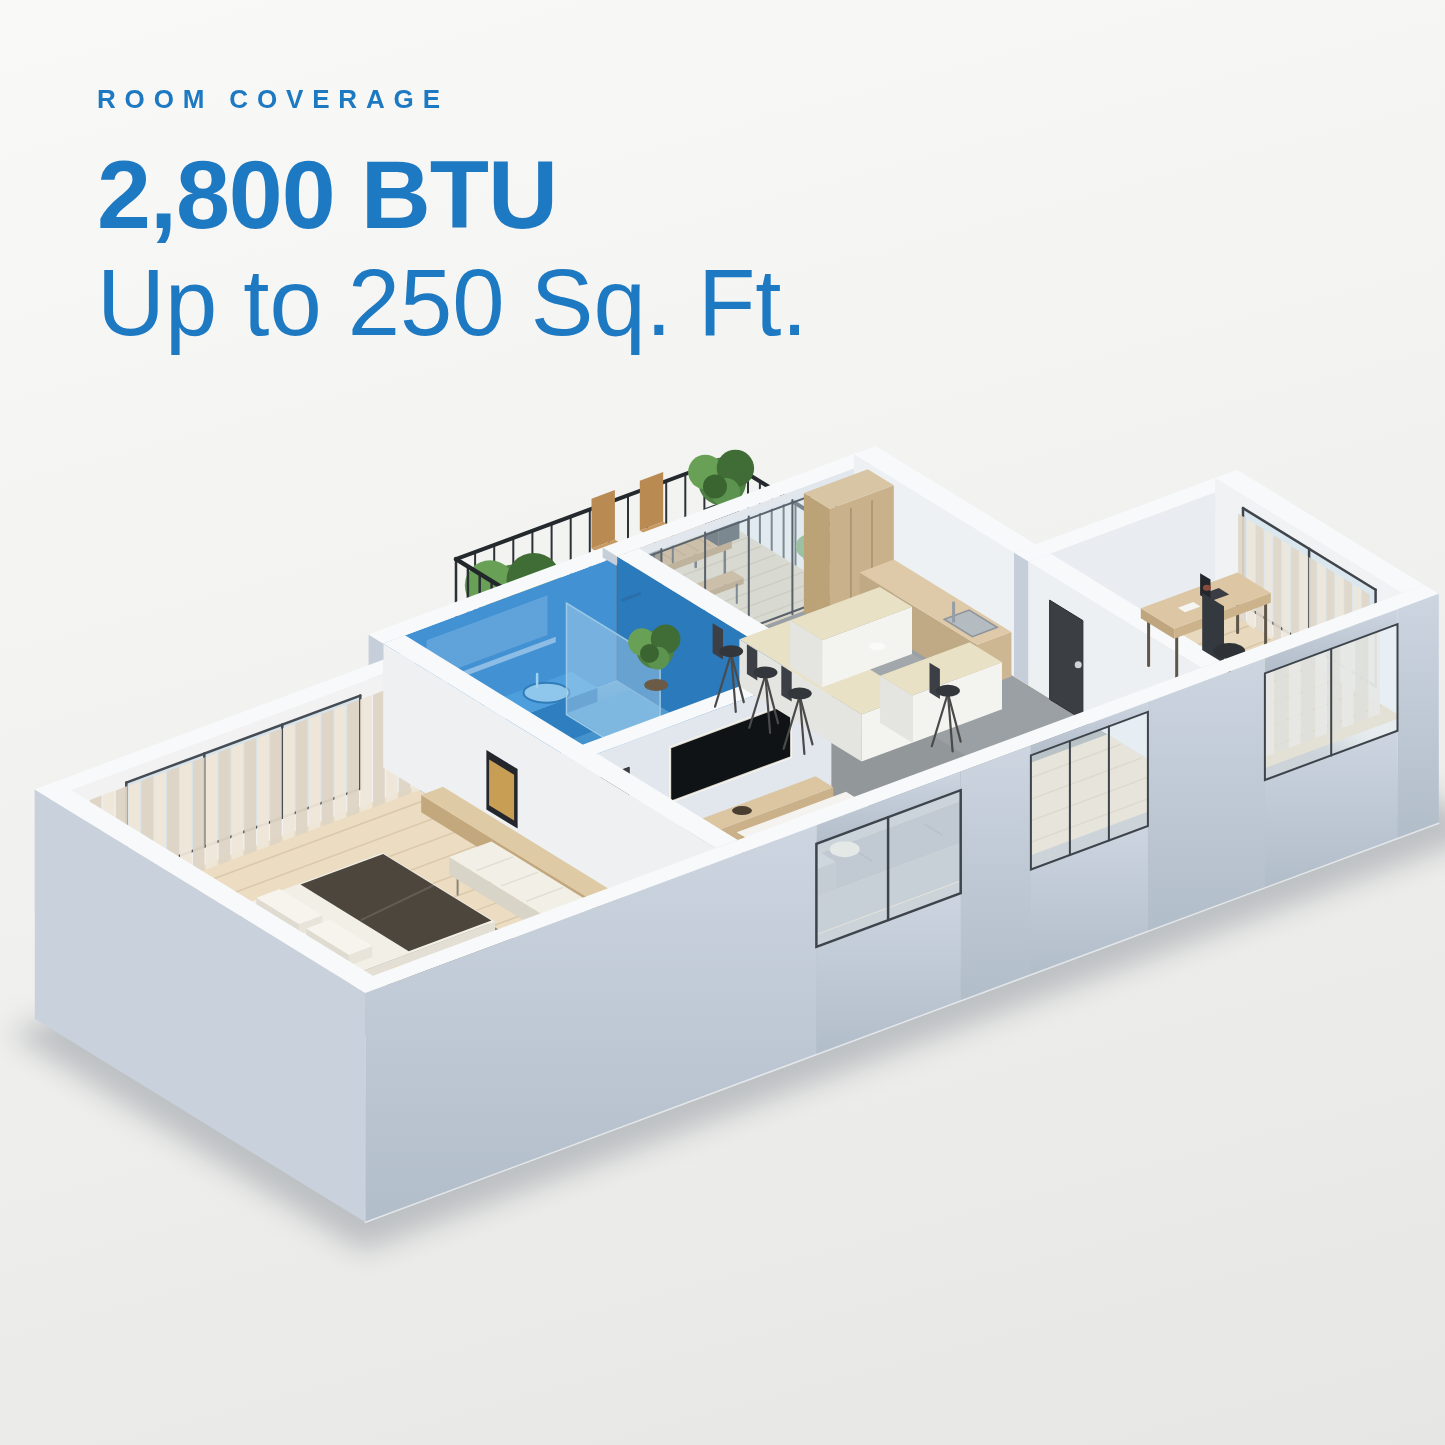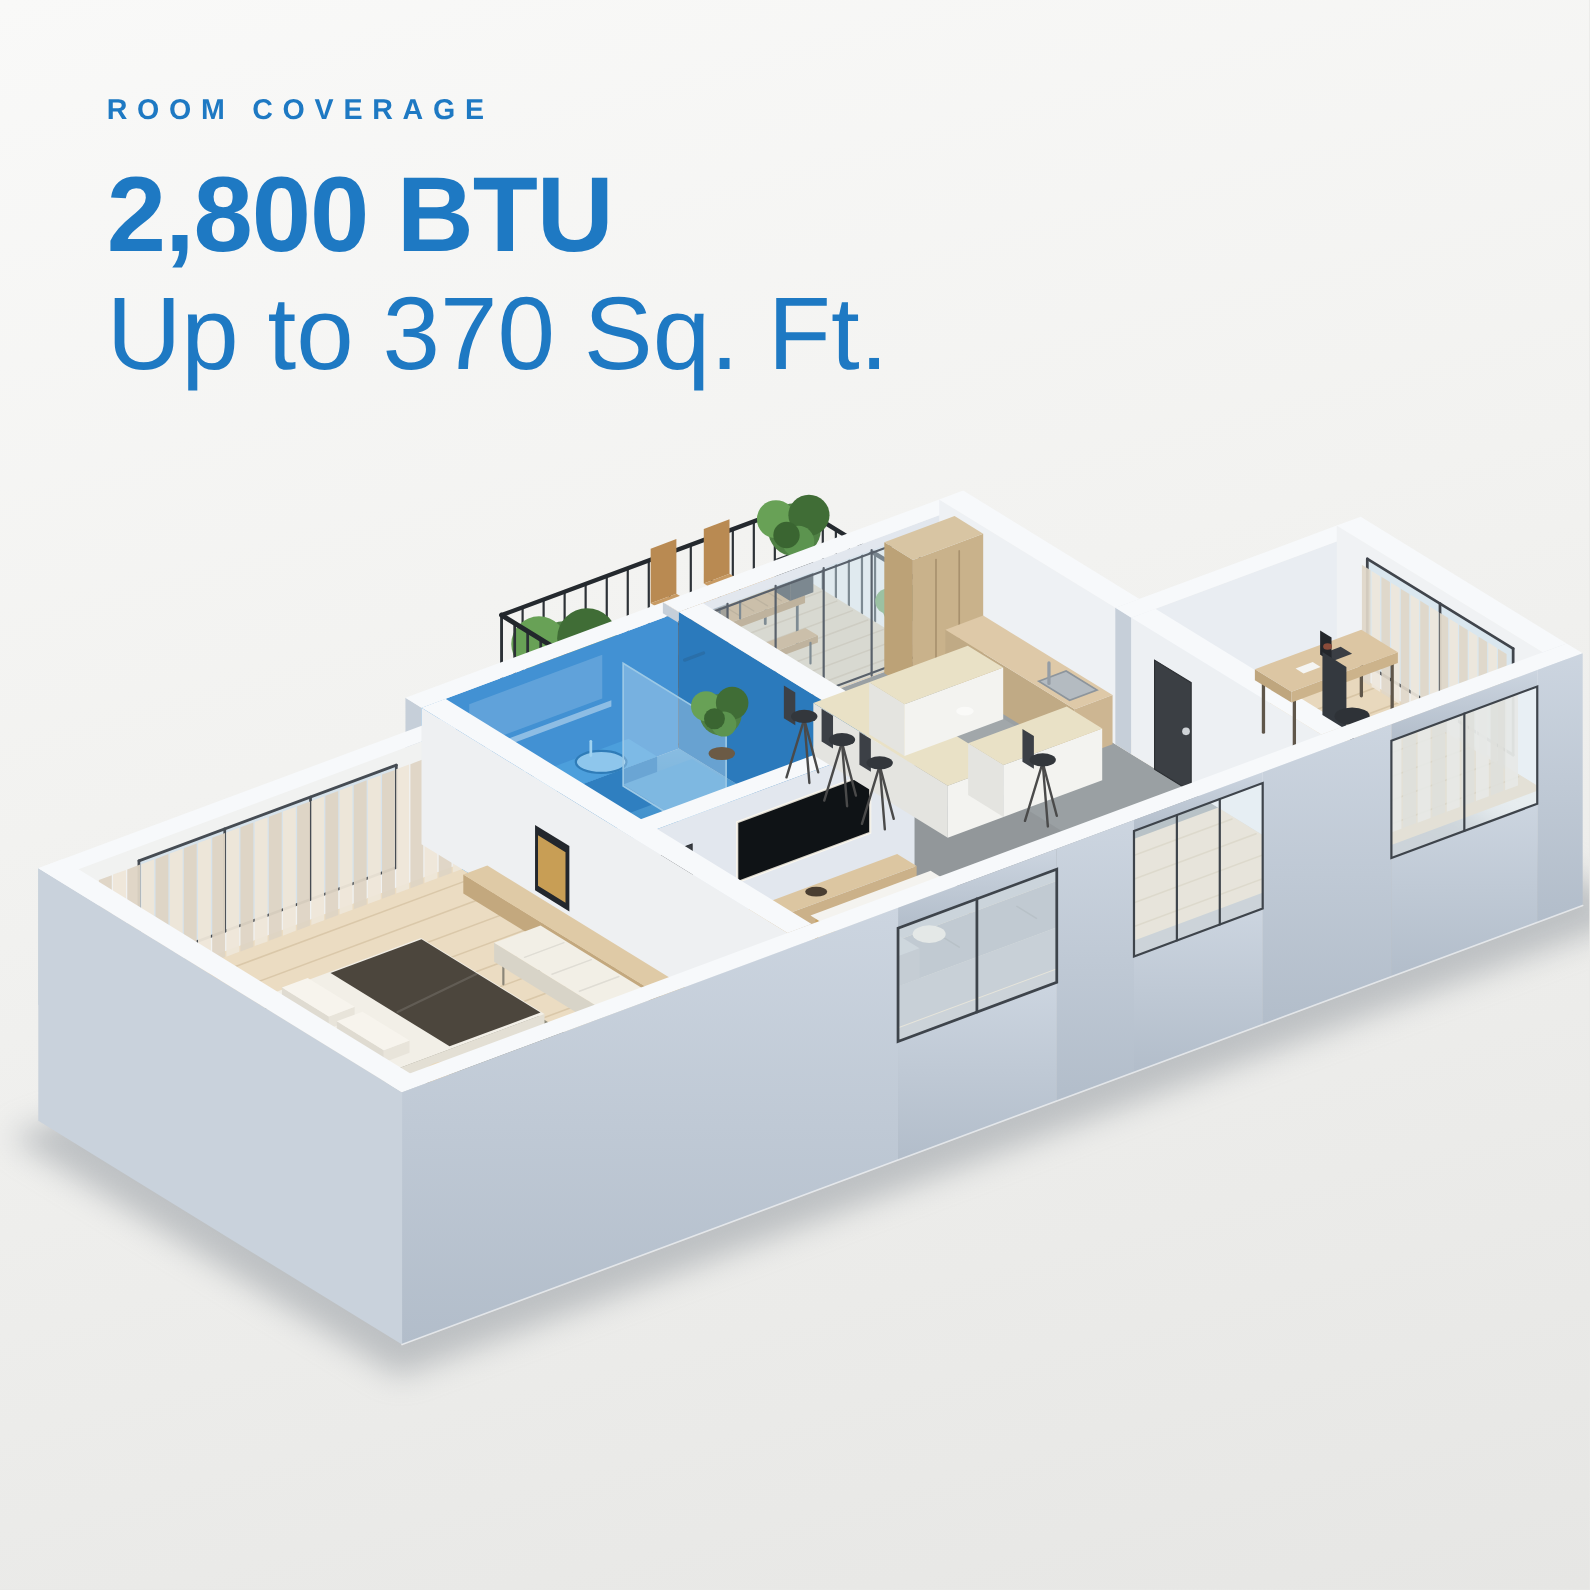--- a/index.html
+++ b/index.html
@@ -13,21 +13,21 @@
   .light{margin-top:8px;font-size:94px;font-weight:400;letter-spacing:0;}
   #plan{position:absolute;left:0;top:0;width:1445px;height:1445px;z-index:1;}
 </style>
 </head>
 <body>
 
 <div class="stage" style="--accent: #1E79C3; --bg1: #F9F9F8; --bg2: #E6E6E4;">
   <header class="copy">
     <div class="eyebrow">ROOM COVERAGE</div>
     <div class="big bold">2,800 BTU</div>
-    <div class="big light">Up to 370 Sq. Ft.</div>
+    <div class="big light">Up to 250 Sq. Ft.</div>
   </header>
   <svg id="plan" viewBox="0 0 1445 1445">
       <defs>
         <filter id="soft" x="-50%" y="-50%" width="200%" height="200%">
           <feGaussianBlur stdDeviation="14"></feGaussianBlur>
         </filter>
         <linearGradient id="facade" x1="0" y1="0" x2="0" y2="1">
           <stop offset="0%" stop-color="#ccd5e0"></stop>
           <stop offset="100%" stop-color="#b2bdca"></stop>
         </linearGradient>

